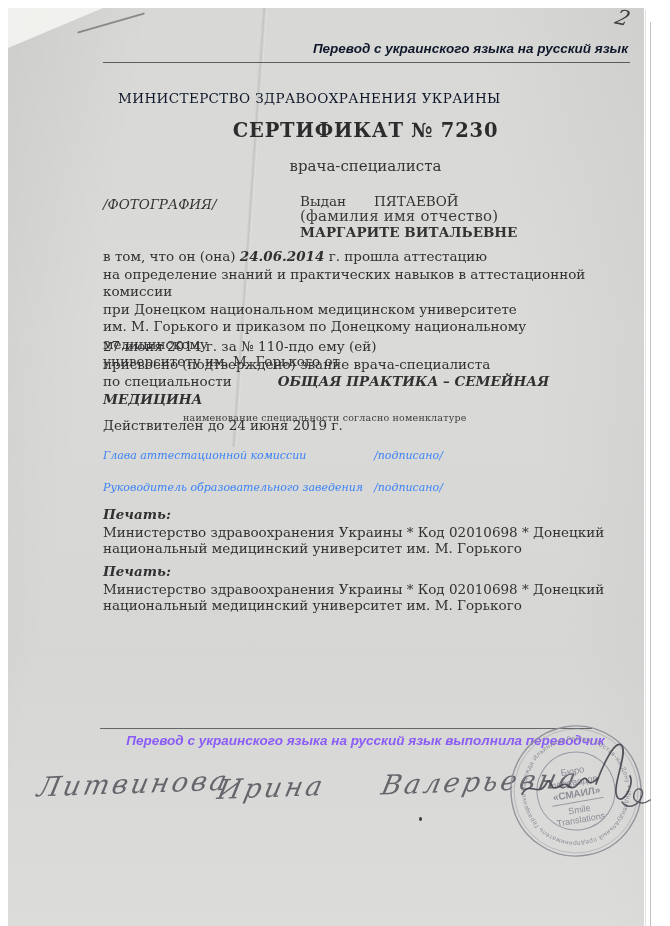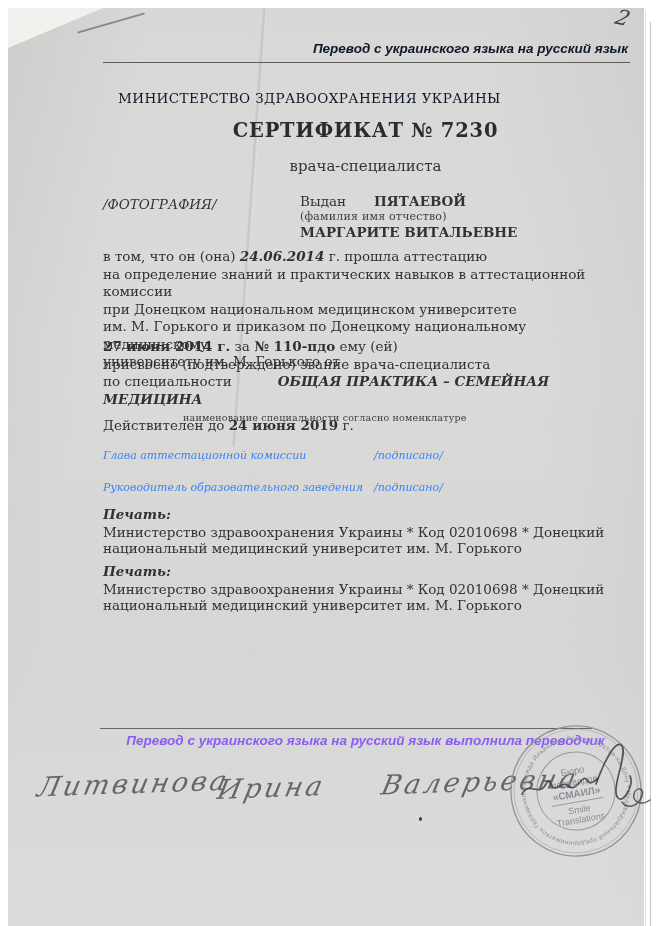--- a/index.html
+++ b/index.html
@@ -25,42 +25,42 @@
   }
   .fold-shadow{
     position:absolute;left:262px;top:8px;width:5px;height:440px;
     background:linear-gradient(to right, rgba(90,90,90,0.00), rgba(90,90,90,0.16), rgba(255,255,255,0.25));
     transform:rotate(4deg);transform-origin:top center;
   }
   .edge-line{position:absolute;left:650px;top:22px;width:1px;height:904px;background:#c2c2c0;}
   .edge-line2{position:absolute;left:645px;top:10px;width:1px;height:916px;background:#e2e2e0;}
 
   .abs{position:absolute;}
-  .b{font-weight:bold;}
+  .b{font-weight:normal;}
   .bi{font-weight:bold;font-style:italic;}
 
   .page-num{
     left:616px;top:6px;font-size:21px;font-style:italic;color:#3e3e3e;
     transform:rotate(12deg) skewX(-8deg);
   }
   .hdr-note{
     left:103px;top:41px;width:525px;text-align:right;
     font-family:"Liberation Sans",sans-serif;font-style:italic;font-weight:bold;
     font-size:13.5px;color:#0f172a;
   }
   .hdr-rule{left:103px;top:62px;width:527px;height:1px;background:#5c5c5c;}
 
   .ministry{left:118px;top:90px;width:525px;text-align:left;font-size:13.5px;letter-spacing:.4px;color:#0f172a;}
   .cert-title{left:103px;top:119px;width:525px;text-align:center;font-size:19.5px;font-weight:bold;letter-spacing:.8px;color:#2c2c2c;}
   .cert-sub{left:103px;top:145px;width:525px;text-align:center;font-size:15px;color:#333;margin-top:12px;}
 
   .photo{left:103px;top:196px;font-size:13.5px;font-style:italic;color:#343434;}
   .issued{left:300px;top:194px;font-size:13.5px;color:#333;line-height:15px;}
   .issued .surname{margin-left:28px;}
-  .caption{font-size:11px;color:#3c3c3c;letter-spacing:.2px;}
+  .caption{font-size:15px;color:#3c3c3c;letter-spacing:.2px;}
   .given-names{font-weight:bold;font-size:13.5px;margin-top:1px;}
 
   .para{left:103px;width:528px;font-size:13.5px;line-height:17.5px;color:#313131;}
   .p1{top:248px;}
   .p2{top:338px;}
   .spec-caption{font-size:9.5px;color:#3c3c3c;margin-left:80px;letter-spacing:.2px;line-height:12px;}
   .specialty{margin-left:46px;}
 
   .validity{left:103px;top:417px;font-size:13.5px;color:#313131;}
   .sig-row{left:103px;width:528px;font-size:11px;font-style:italic;color:#3b82f6;}

